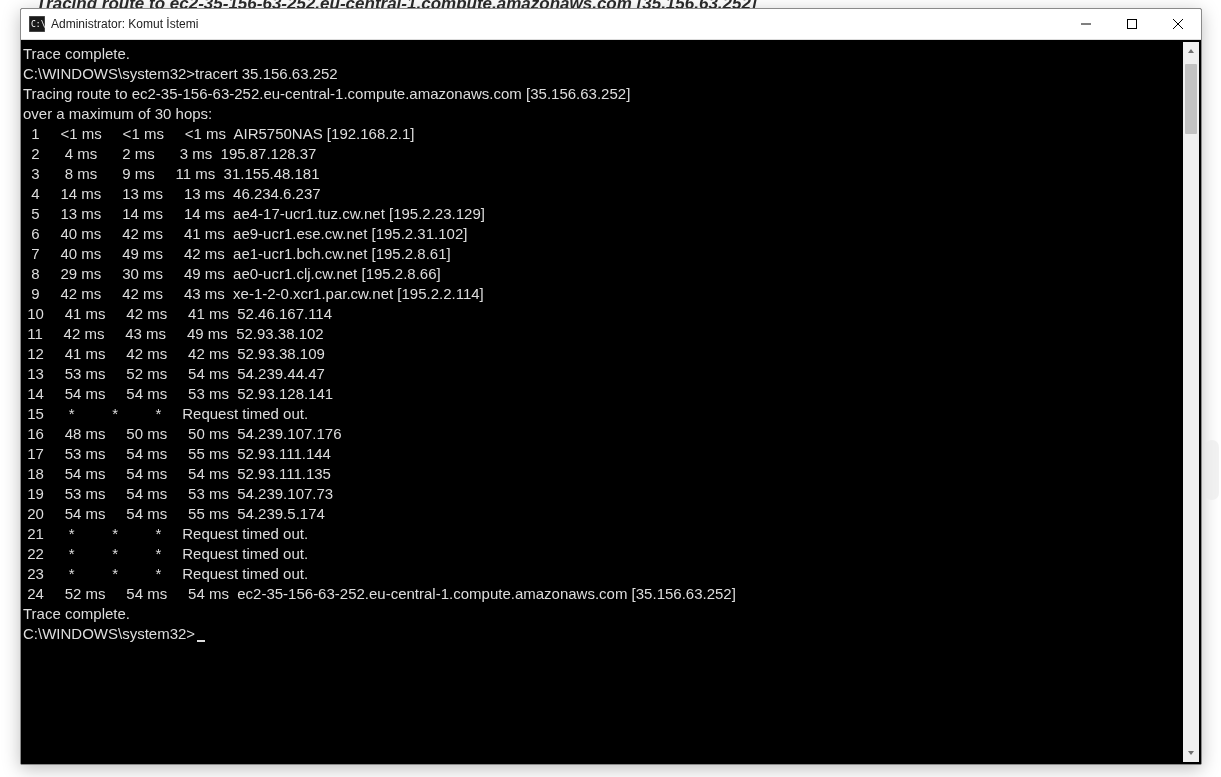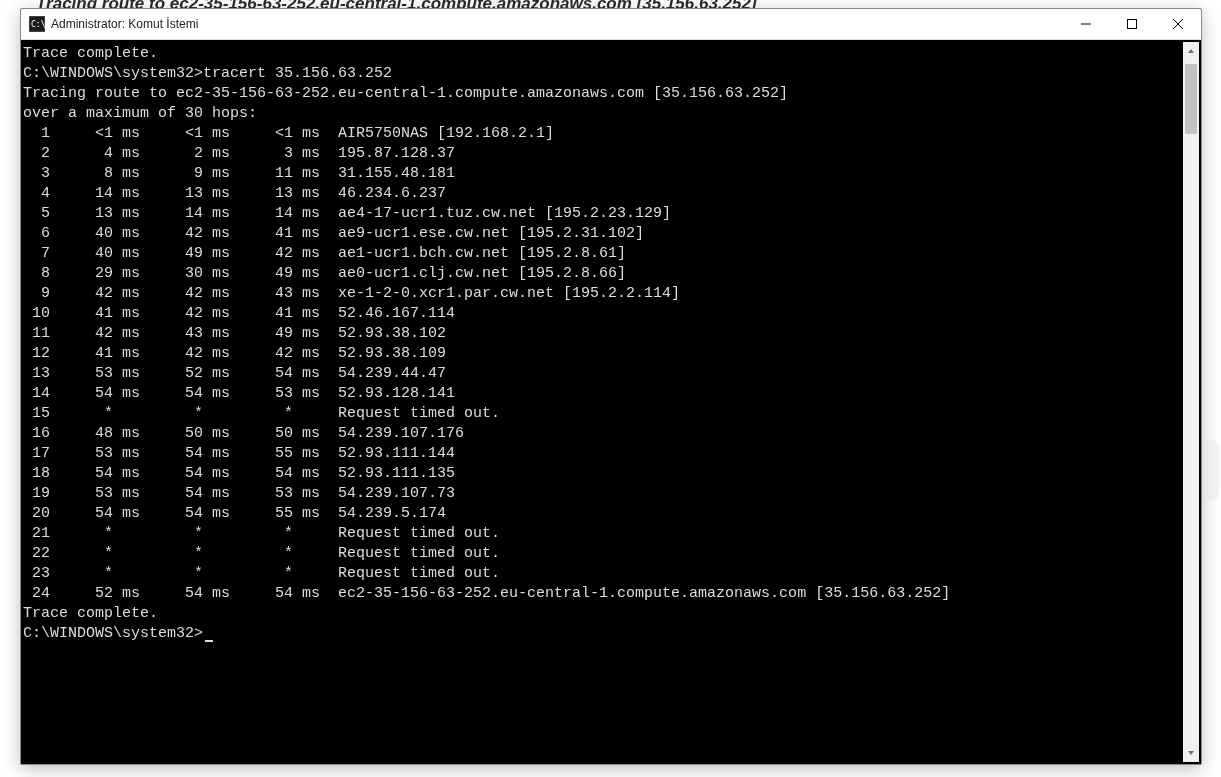--- a/index.html
+++ b/index.html
@@ -74,21 +74,21 @@
     overflow: hidden;
   }
   .terminal {
     position: absolute;
     left: 0;
     top: 0;
     right: 18px;   
     bottom: 0;
     padding: 4px 2px 8px 2px;
     color: #dddddd;
-    font-family: Liberation Mono, monospace;
+    font-family: Liberation Sans, sans-serif;
     font-size: 15px;
     line-height: 20px;
     white-space: pre;
   }
   .terminal .line {
     display: block;
     white-space: pre;
   }
   .scrollbar {
     position: absolute;

